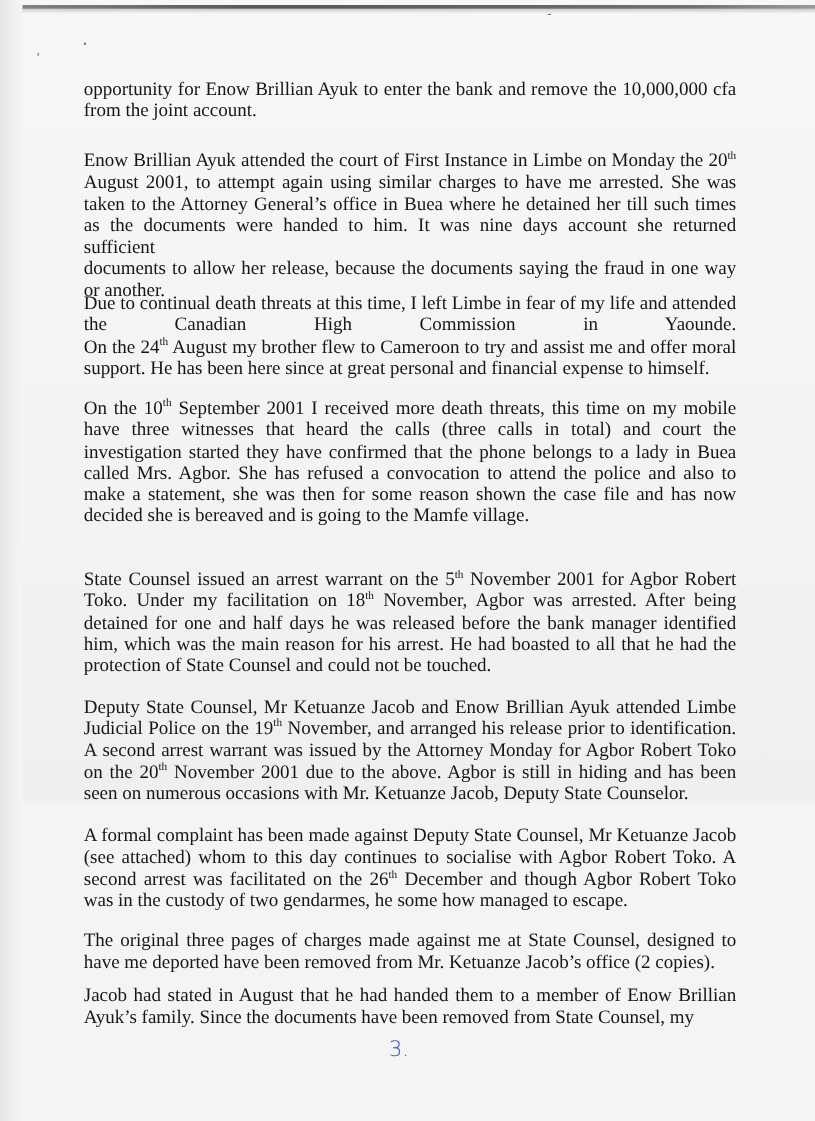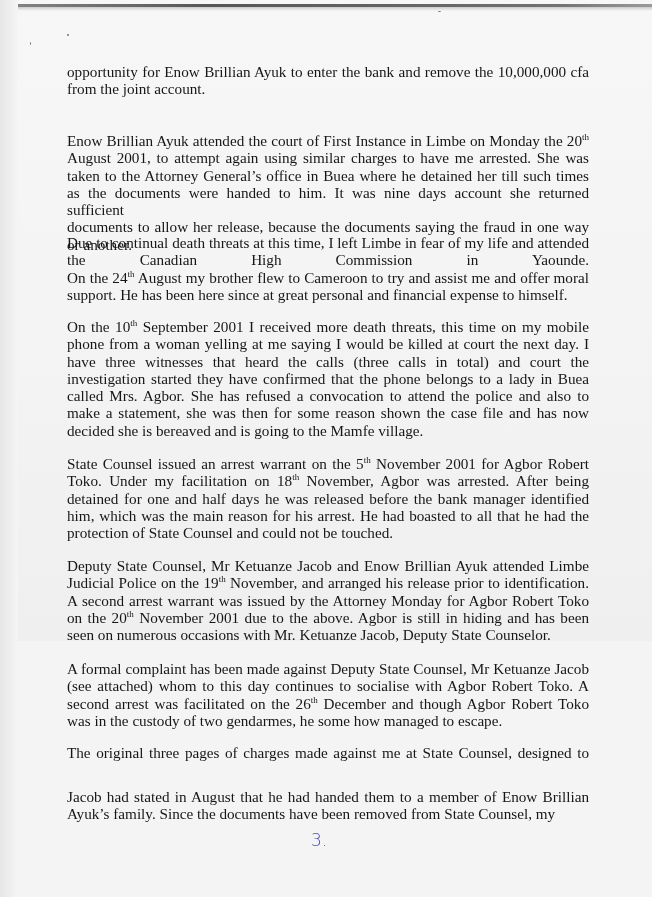--- a/index.html
+++ b/index.html
@@ -51,37 +51,36 @@
   <div class="top-shadow"></div>
   <div class="speck" style="left:67px; top:34px;"></div>
   <div class="speck" style="left:30px; top:42px; width:1px; height:3px;"></div>
   <div class="speck" style="left:438px; top:11px; width:3px; height:1px;"></div>
 
   <div class="content">
     <p class="para" style="top:63px;">
         <span class="line j"><span>opportunity for Enow Brillian Ayuk to enter the bank and remove the 10,000,000 cfa</span></span>
         <span class="line"><span>from the joint account.</span></span>
       </p>
-    <p class="para" style="top:132px;">
+    <p class="para" style="top:120px;">
         <span class="line j"><span>Enow Brillian Ayuk attended the court of First Instance in Limbe on Monday the 20</span><sup>th</sup></span>
         <span class="line j"><span>August 2001, to attempt again using similar charges to have me arrested. She was</span></span>
         <span class="line j"><span>taken to the Attorney General’s office in Buea where he detained her till such times</span></span>
         <span class="line j"><span>as the documents were handed to him. It was nine days account she returned sufficient</span></span>
         <span class="line j"><span>documents to allow her release, because the documents saying the fraud in one way</span></span>
         <span class="line"><span>or another.</span></span>
       </p>
     <p class="para" style="top:234px;">
         <span class="line j"><span>Due to continual death threats at this time, I left Limbe in fear of my life and attended</span></span>
         <span class="line j"><span>the Canadian High Commission in Yaounde.</span></span>
         <span class="line j"><span>On the 24</span><sup>th</sup><span> August my brother flew to Cameroon to try and assist me and offer moral</span></span>
         <span class="line"><span>support. He has been here since at great personal and financial expense to himself.</span></span>
       </p>
     <p class="para" style="top:318px;">
         <span class="line j"><span>On the 10</span><sup>th</sup><span> September 2001 I received more death threats, this time on my mobile</span></span>
-        <span class="line j"><span>phone from a woman yelling at me saying I would be killed at court the next day. I</span></span>
         <span class="line j"><span>have three witnesses that heard the calls (three calls in total) and court the</span></span>
         <span class="line j"><span>investigation started they have confirmed that the phone belongs to a lady in Buea</span></span>
         <span class="line j"><span>called Mrs. Agbor. She has refused a convocation to attend the police and also to</span></span>
         <span class="line j"><span>make a statement, she was then for some reason shown the case file and has now</span></span>
         <span class="line"><span>decided she is bereaved and is going to the Mamfe village.</span></span>
       </p>
     <p class="para" style="top:455px;">
         <span class="line j"><span>State Counsel issued an arrest warrant on the 5</span><sup>th</sup><span> November 2001 for Agbor Robert</span></span>
         <span class="line j"><span>Toko. Under my facilitation on 18</span><sup>th</sup><span> November, Agbor was arrested. After being</span></span>
         <span class="line j"><span>detained for one and half days he was released before the bank manager identified</span></span>
@@ -96,20 +95,21 @@
         <span class="line"><span>seen on numerous occasions with Mr. Ketuanze Jacob, Deputy State Counselor.</span></span>
       </p>
     <p class="para" style="top:660px;">
         <span class="line j"><span>A formal complaint has been made against Deputy State Counsel, Mr Ketuanze Jacob</span></span>
         <span class="line j"><span>(see attached) whom to this day continues to socialise with Agbor Robert Toko. A</span></span>
         <span class="line j"><span>second arrest was facilitated on the 26</span><sup>th</sup><span> December and though Agbor Robert Toko</span></span>
         <span class="line"><span>was in the custody of two gendarmes, he some how managed to escape.</span></span>
       </p>
     <p class="para" style="top:744px;">
         <span class="line j"><span>The original three pages of charges made against me at State Counsel, designed to</span></span>
+        <span class="line"><span>have me deported have been removed from Mr. Ketuanze Jacob’s office (2 copies).</span></span>
       </p>
     <p class="para" style="top:788px;">
         <span class="line j"><span>Jacob had stated in August that he had handed them to a member of Enow Brillian</span></span>
         <span class="line"><span>Ayuk’s family. Since the documents have been removed from State Counsel, my</span></span>
       </p>
   </div>
 
   <div class="page-number">3.</div>
 </div>
 

